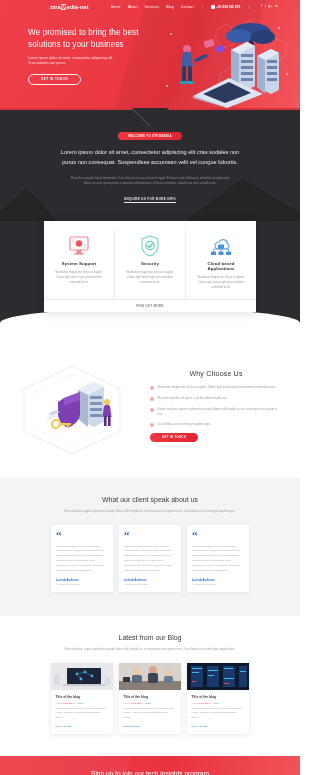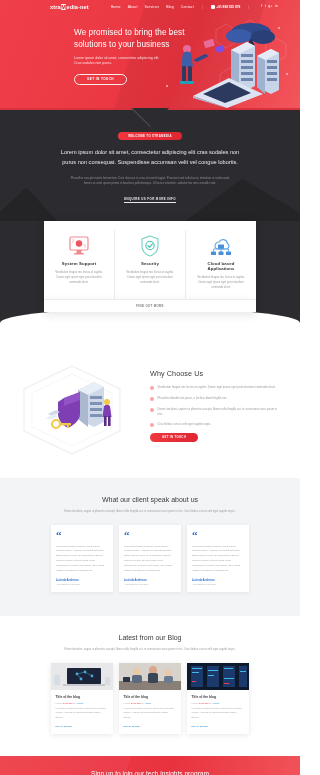--- a/index.html
+++ b/index.html
@@ -55,21 +55,21 @@
     display:flex; align-items:center; gap:1.5px;
     font-size:3.2px; color:#fff; white-space:nowrap; font-weight:bold;
   }
   .phone-ic{ width:4px;height:4px; background:#fff; border-radius:1px; display:inline-block;}
   .socials{ display:flex; gap:2.5px; align-items:center; margin-left:4px;}
   .socials span{
     font-size:3.6px; color:#fff; line-height:1;
   }
   
   .hero-copy{
-    position:absolute; left:28px; top:27px; width:120px; z-index:5;margin-left:46px;
+    position:absolute; left:28px; top:27px; width:120px; z-index:5;
   }
   .hero-h1{
     font-size:8.2px; line-height:1.45; color:#fff; font-weight:400;
     letter-spacing:.05px;
   }
   .hero-sub{
     margin-top:5px; font-size:3.5px; line-height:1.6;
     color:rgba(255,255,255,.82); width:86px;
   }
   .hero-btn{
@@ -180,21 +180,21 @@
     position:relative; background:#fff; padding:22px 0 26px;
     display:flex; align-items:center; overflow:hidden;
   }
   .why-left{ width:150px; position:relative; height:92px;}
   .why-hex{
     position:absolute;left:20px;top:4px;width:104px;height:92px;
     opacity:.55;
   }
   .why-art{ position:absolute;left:44px;top:18px;width:72px;height:62px;}
   .why-right{ width:140px; padding-right:8px;}
-  .why-h2{ font-size:7.2px;color:#3b3b3b;font-weight:400;letter-spacing:.1px;}
+  .why-h2{ font-size:7.2px;color:#3b3b3b;font-weight:400;letter-spacing:.1px;text-align:center;}
   .why-list{ margin-top:7px; list-style:none;}
   .why-list li{
     display:flex; gap:3.5px; margin-bottom:5.5px;
   }
   .why-dot{
     flex:0 0 auto; width:4px;height:4px;border-radius:50%;
     background:#f6a6aa; margin-top:1px;
   }
   .why-tx{ font-size:2.8px;line-height:1.8;color:#9b9b9b;}
   .why-btn{

